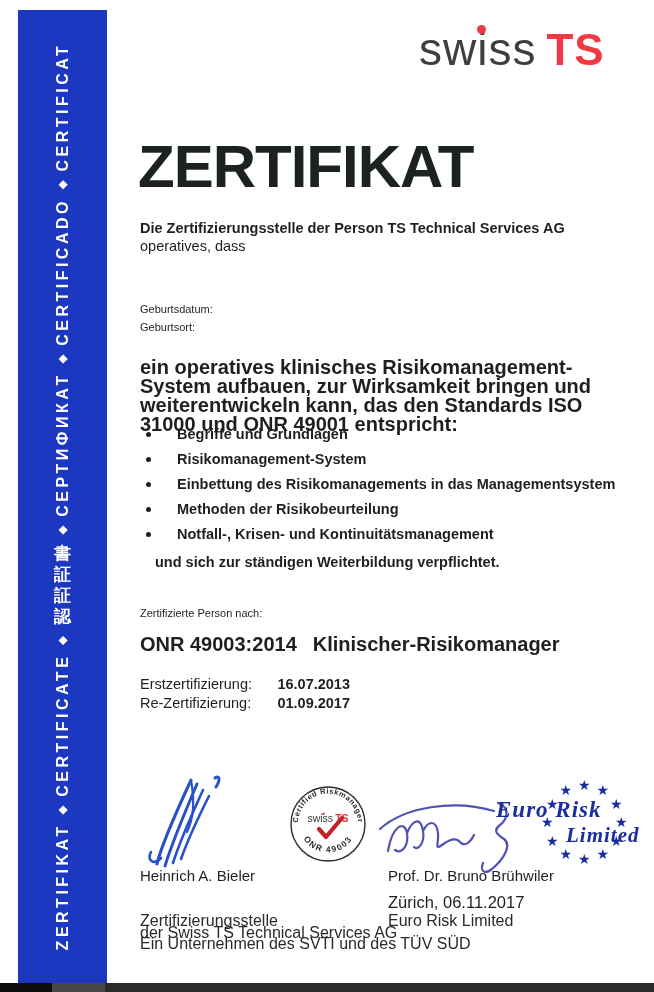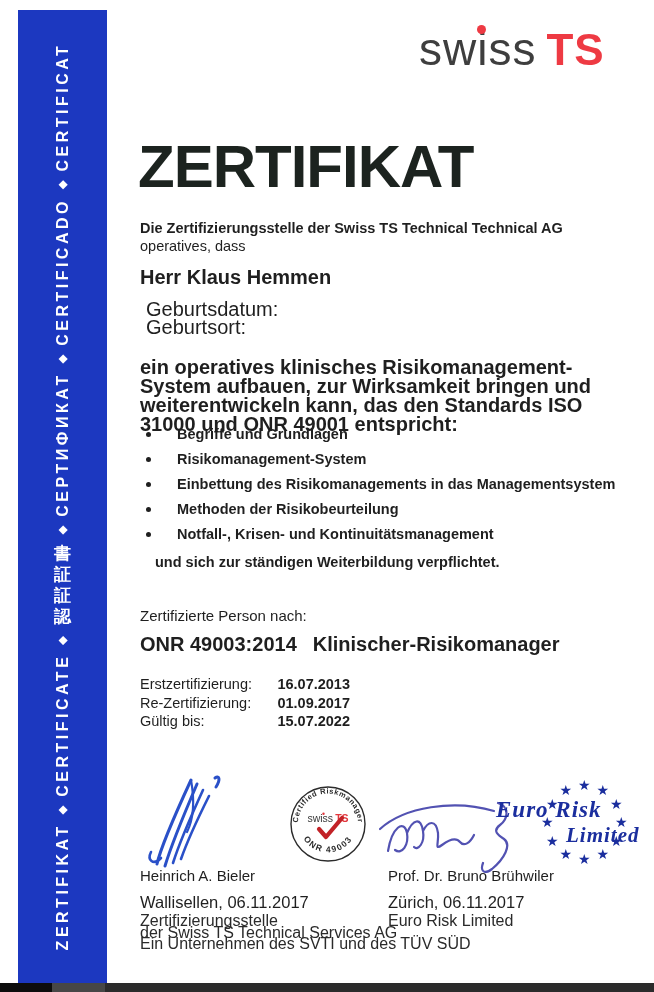--- a/index.html
+++ b/index.html
@@ -22,27 +22,27 @@
   .logo{position:absolute;left:419px;top:26px;line-height:1;}
   .logo-swiss{font-size:46px;color:#3e3e3e;letter-spacing:1px;}
   .logo-i{position:relative;}
   .logo-i::before{content:'';position:absolute;left:0;top:2px;width:9px;height:9px;border-radius:50%;background:#ee3a43;}
   .logo-ts{font-size:44px;font-weight:bold;color:#ee3a43;margin-left:10px;letter-spacing:1px;}
   
   .title{position:absolute;left:138px;top:137px;font-size:60px;font-weight:bold;letter-spacing:-1px;color:#1c231f;line-height:1;}
   .intro{position:absolute;left:140px;top:219px;font-size:14.5px;line-height:18px;white-space:nowrap;}
   .intro .b{font-weight:bold;}
   .person-name{position:absolute;left:140px;top:266px;font-size:20px;font-weight:bold;}
-  .birth{position:absolute;left:140px;top:300px;font-size:20px;line-height:18px;margin-left:6px;}
+  .birth{position:absolute;left:140px;top:300px;font-size:11px;line-height:18px;}
   .statement{position:absolute;left:140px;top:358px;width:492px;font-size:20px;font-weight:bold;line-height:19px;}
   .bullets{position:absolute;left:146px;top:426px;font-size:14.5px;font-weight:bold;}
   .bullet-item{display:flex;gap:26px;margin-bottom:9px;align-items:flex-start;}
   .dot{flex:0 0 auto;width:5px;height:5px;border-radius:50%;background:#1f1f1f;margin-top:6px;}
   .commitment{position:absolute;left:140px;top:554px;font-size:14.5px;font-weight:bold;margin-left:15px;}
-  .cert-intro{position:absolute;left:140px;top:607px;font-size:15px;}
+  .cert-intro{position:absolute;left:140px;top:607px;font-size:11px;}
   .cert-line{position:absolute;left:140px;top:633px;font-size:20px;font-weight:bold;white-space:nowrap;}
   .cert-line .role{margin-left:16px;}
   .registry{position:absolute;left:140px;top:675px;font-size:14.5px;}
   .reg-row{display:flex;line-height:18.5px;}
   .reg-label{width:128px;}
   .reg-value{width:82px;text-align:right;font-weight:bold;}
   
   .sig-left{position:absolute;left:145px;top:768px;}
   .seal{position:absolute;left:289px;top:785px;}
   .sig-right{position:absolute;left:376px;top:793px;}
@@ -79,25 +79,24 @@
       </div>
   </div>
 
   <div class="logo">
     <span class="logo-swiss"><span>sw</span><span class="logo-i">i</span><span>ss</span></span><span class="logo-ts">TS</span>
   </div>
 
   <div class="title">ZERTIFIKAT</div>
 
   <div class="intro">
-    <div class="b">Die Zertifizierungsstelle der Swiss TS Technical Technical AG</div>
+    <div class="b">Die Zertifizierungsstelle der Person TS Technical Services AG</div>
     <div>operatives, dass</div>
   </div>
 
-  <div class="person-name">Herr Klaus Hemmen</div>
   <div class="birth">
     <div>Geburtsdatum:</div>
     <div>Geburtsort:</div>
   </div>
 
   <div class="statement">ein operatives klinisches Risikomanagement-System aufbauen, zur Wirksamkeit bringen und weiterentwickeln kann, das den Standards ISO 31000 und ONR 49001 entspricht:</div>
 
   <div class="bullets">
       <div class="bullet-item">
         <span class="dot"></span>
@@ -129,24 +128,20 @@
   </div>
 
   <div class="registry">
       <div class="reg-row">
         <span class="reg-label">Erstzertifizierung:</span>
         <span class="reg-value">16.07.2013</span>
       </div>
       <div class="reg-row">
         <span class="reg-label">Re-Zertifizierung:</span>
         <span class="reg-value">01.09.2017</span>
-      </div>
-      <div class="reg-row">
-        <span class="reg-label">Gültig bis:</span>
-        <span class="reg-value">15.07.2022</span>
       </div>
     </div>
 
   <svg class="sig-left" width="95" height="102" viewBox="0 0 95 102">
     <g fill="none" stroke="#2a50c8" stroke-linecap="round">
       <path d="M12 96 C 16 78 34 38 46 12" stroke-width="3"></path>
       <path d="M20 98 C 26 78 40 44 52 16" stroke-width="3"></path>
       <path d="M28 95 C 34 76 47 46 58 22" stroke-width="2.6"></path>
       <path d="M36 91 C 42 74 53 50 64 28" stroke-width="2.6"></path>
       <path d="M46 12 C 50 34 48 52 42 64" stroke-width="2.2"></path>
@@ -196,21 +191,20 @@
         <span class="star" style="left: 55px; top: 38px;">★</span>
         <span class="star" style="left: 59.9571px; top: 19.5px;">★</span>
         <span class="star" style="left: 73.5px; top: 5.95706px;">★</span>
       </div>
     <div class="er-line1">Euro Risk</div>
     <div class="er-line2">Limited</div>
   </div>
 
   <div class="sign-name col-l">Heinrich A. Bieler</div>
   <div class="sign-name col-r">Prof. Dr. Bruno Brühwiler</div>
-  <div class="place-date col-l">Wallisellen, 06.11.2017</div>
   <div class="place-date col-r">Zürich, 06.11.2017</div>
   <div class="org-lines col-l">
       <div>Zertifizierungsstelle</div>
       <div>der Swiss TS Technical Services AG</div>
       <div>Ein Unternehmen des SVTI und des TÜV SÜD</div>
     </div>
   <div class="org-lines col-r">
       <div>Euro Risk Limited</div>
     </div>
 

